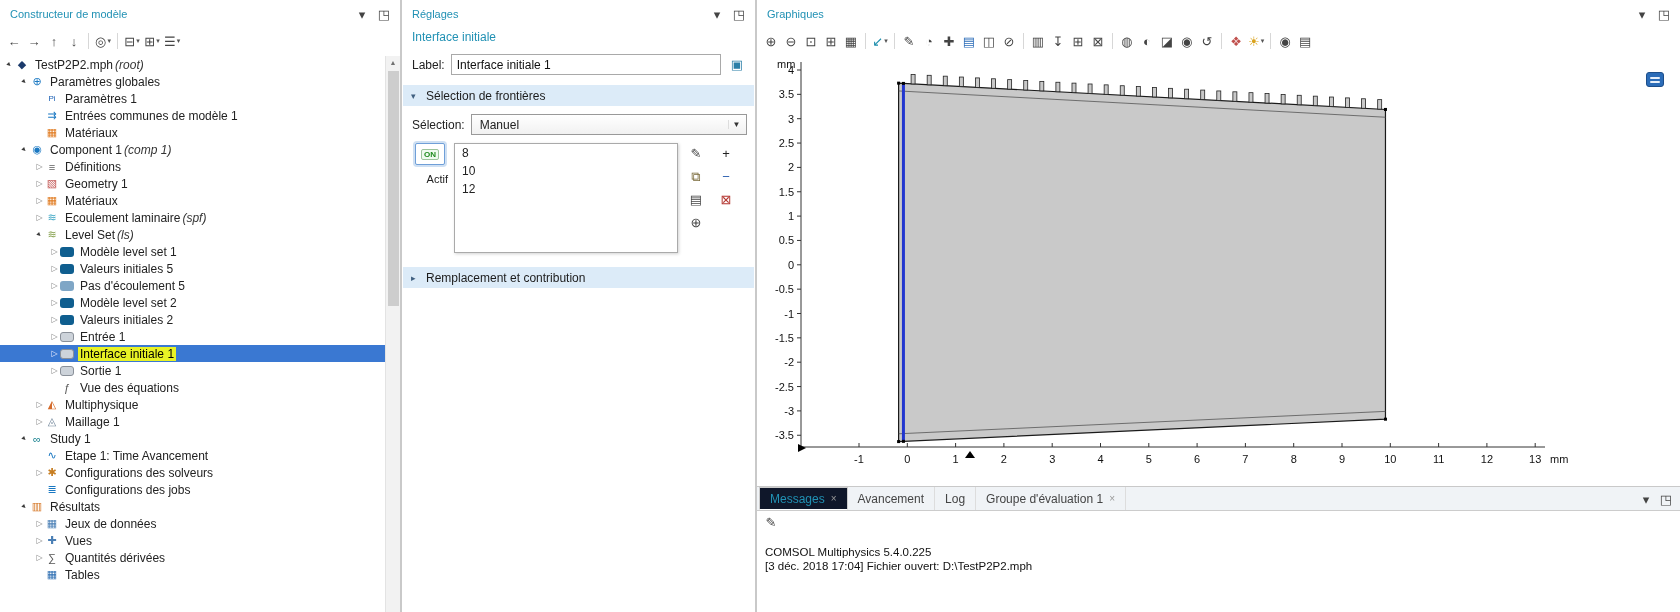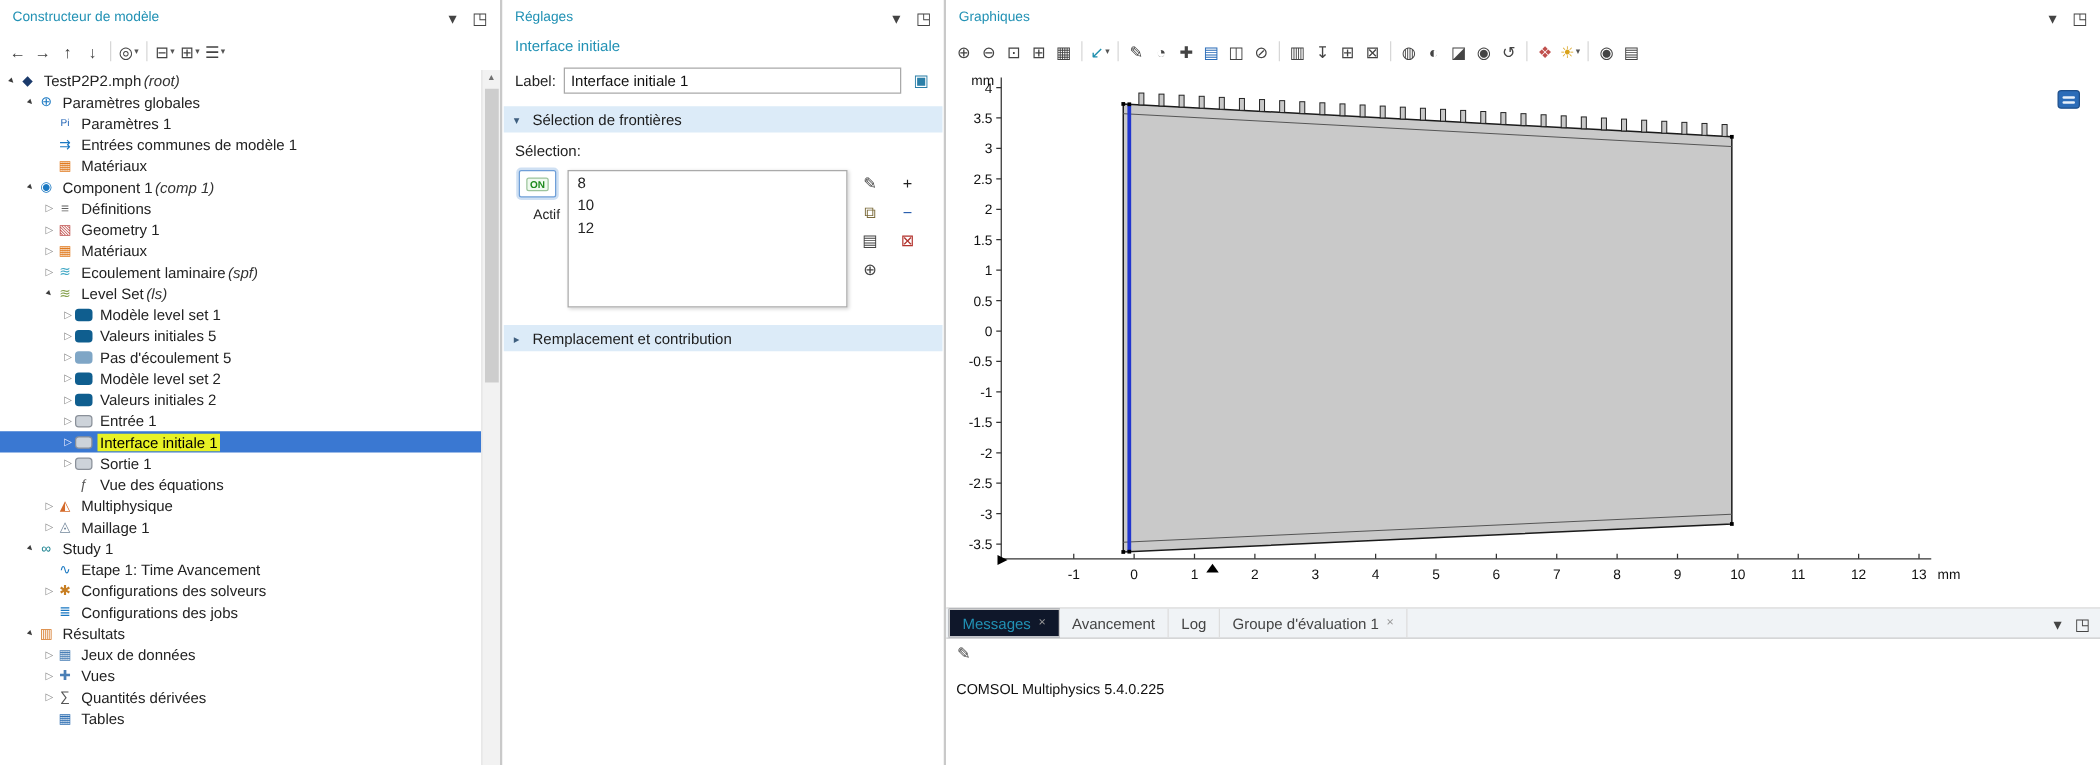--- a/index.html
+++ b/index.html
@@ -302,20 +302,24 @@
         </span>
       </span>
   </div>
   <div class="section-header">
     <span class="tri">▾</span>
     <span>Sélection de frontières</span>
   </div>
   <div class="sec-body">
     <div class="sel-row">
       <span class="fld-label">Sélection:</span>
+      <div class="dropdown">
+        <span>Manuel</span>
+        <span class="dd-caret">▼</span>
+      </div>
     </div>
     <div class="list-area">
       <div class="active-col">
         <div class="on-btn">
           <span class="on-txt">ON</span>
         </div>
         <div class="on-lbl">Actif</div>
       </div>
       <div class="listbox" id="sel-list">
           <div class="li">8</div>
@@ -595,15 +599,16 @@
           </span>
         </span>
       </div>
     <div class="msg-toolbar" id="msg-toolbar">
         <span class="tbtn">
           <span class="g">✎</span>
         </span>
       </div>
     <div class="msg-lines">
       <div class="msg-line">COMSOL Multiphysics 5.4.0.225</div>
+      <div class="msg-line">[3 déc. 2018 17:04] Fichier ouvert: D:\TestP2P2.mph</div>
     </div>
   </div>
 </div>
 
 </body></html>

